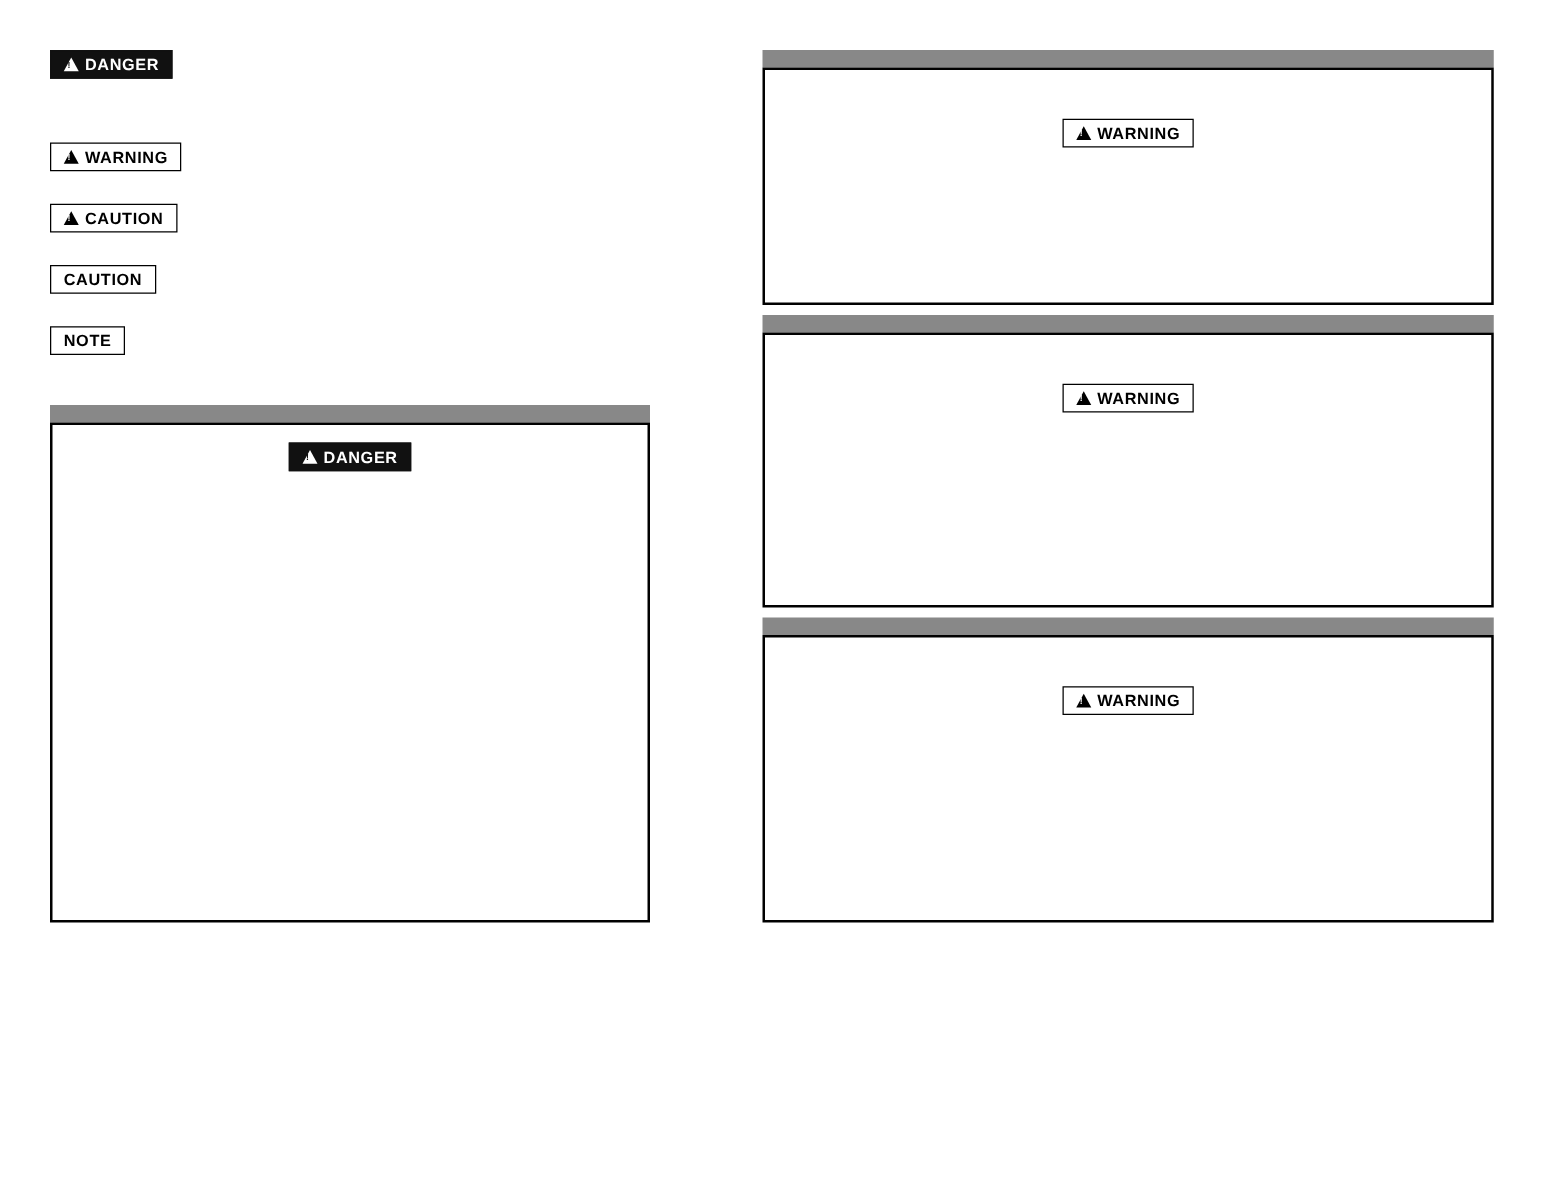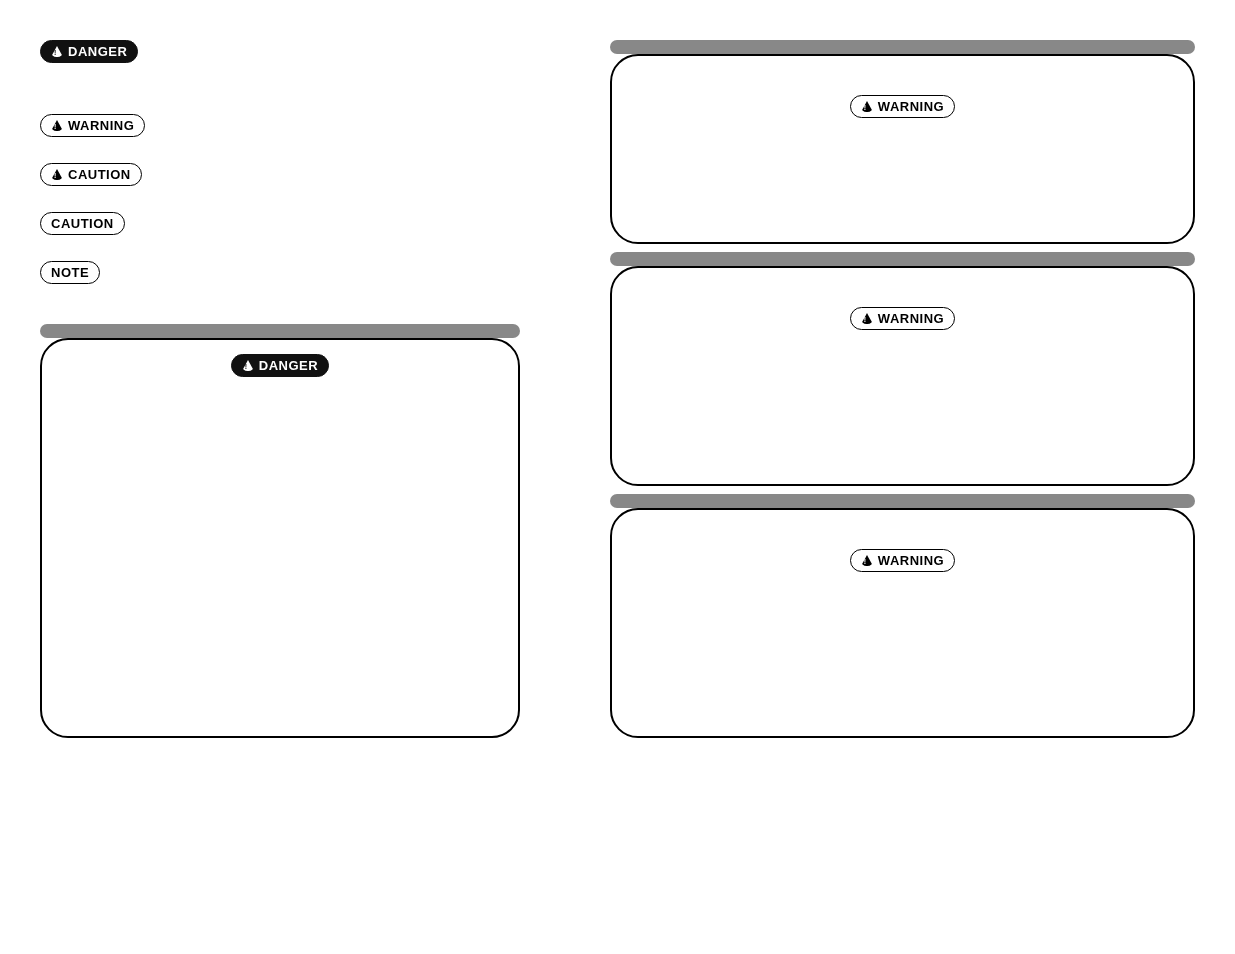--- a/index.html
+++ b/index.html
@@ -1,15 +1,15 @@
 <!DOCTYPE html>
 <html><head>
   <meta charset="utf-8">
   <style>
-    * { margin: 0; padding: 0; box-sizing: border-box; border-radius: 28px; }
+    * { margin: 0; padding: 0; box-sizing: border-box; }
     body {
       background: #fff;
       font-family: Arial, sans-serif;
       width: 1235px;
       height: 954px;
       overflow: hidden;
       position: relative;
     }
 
     .page {

